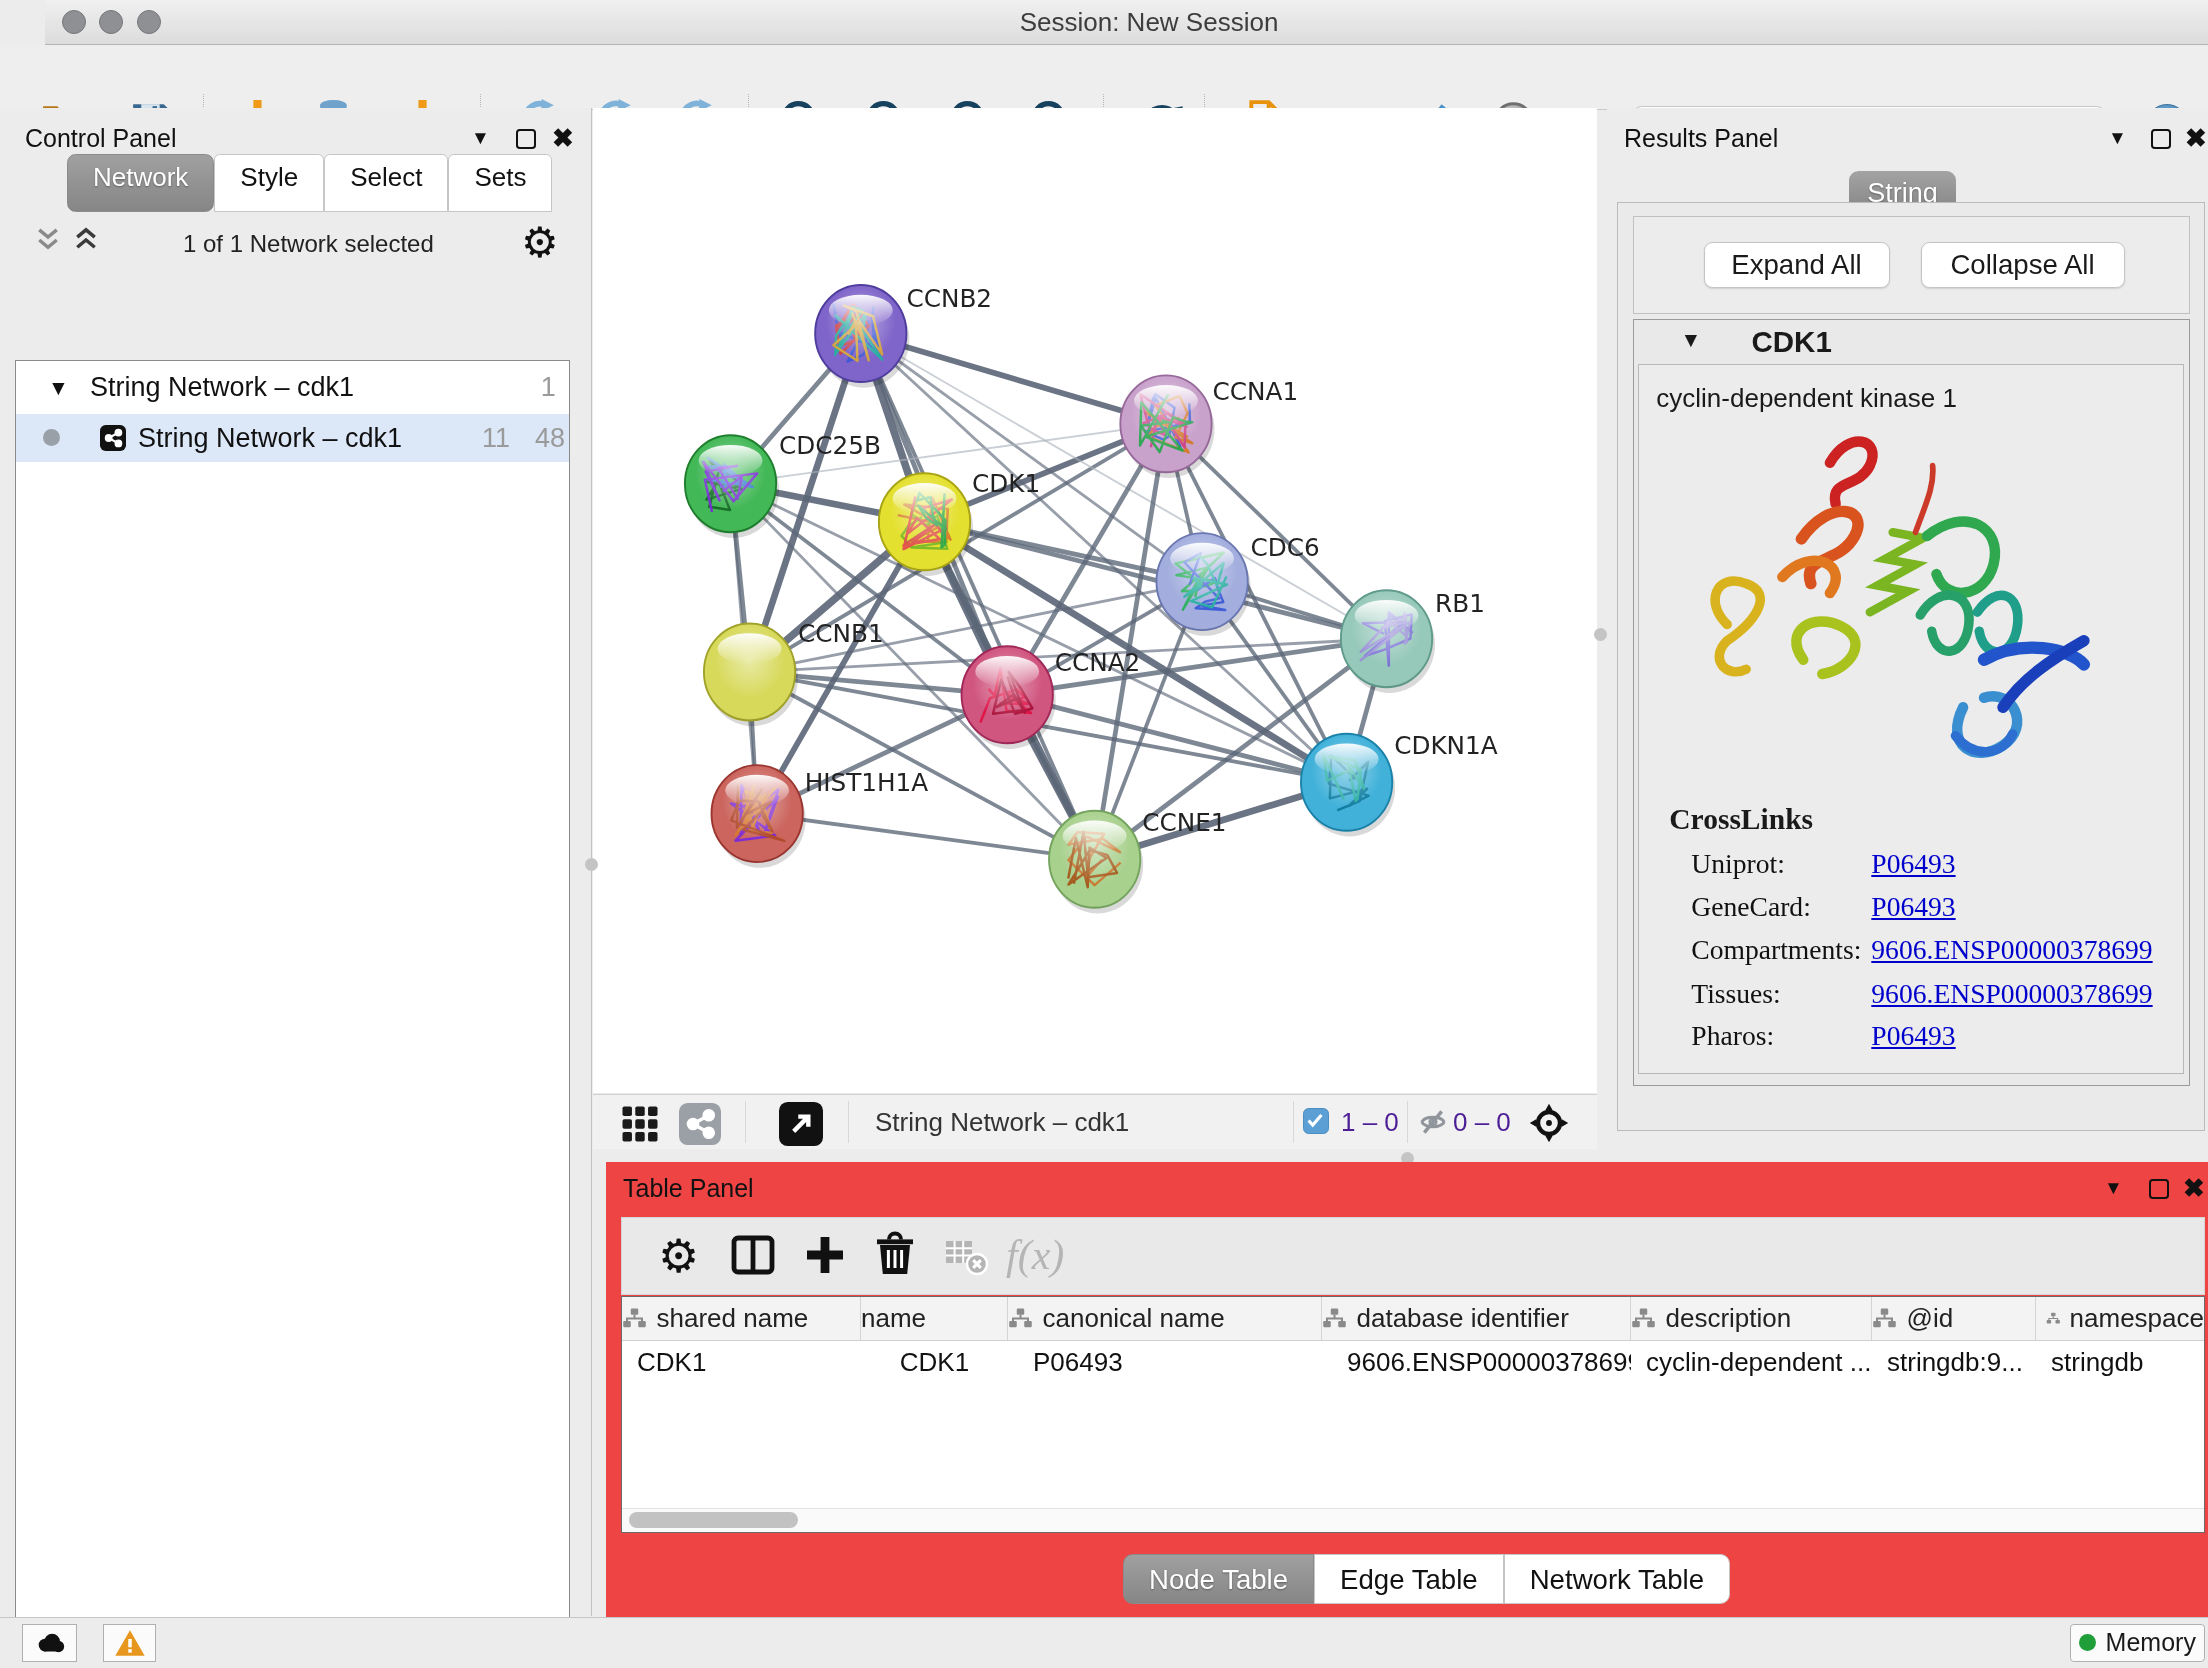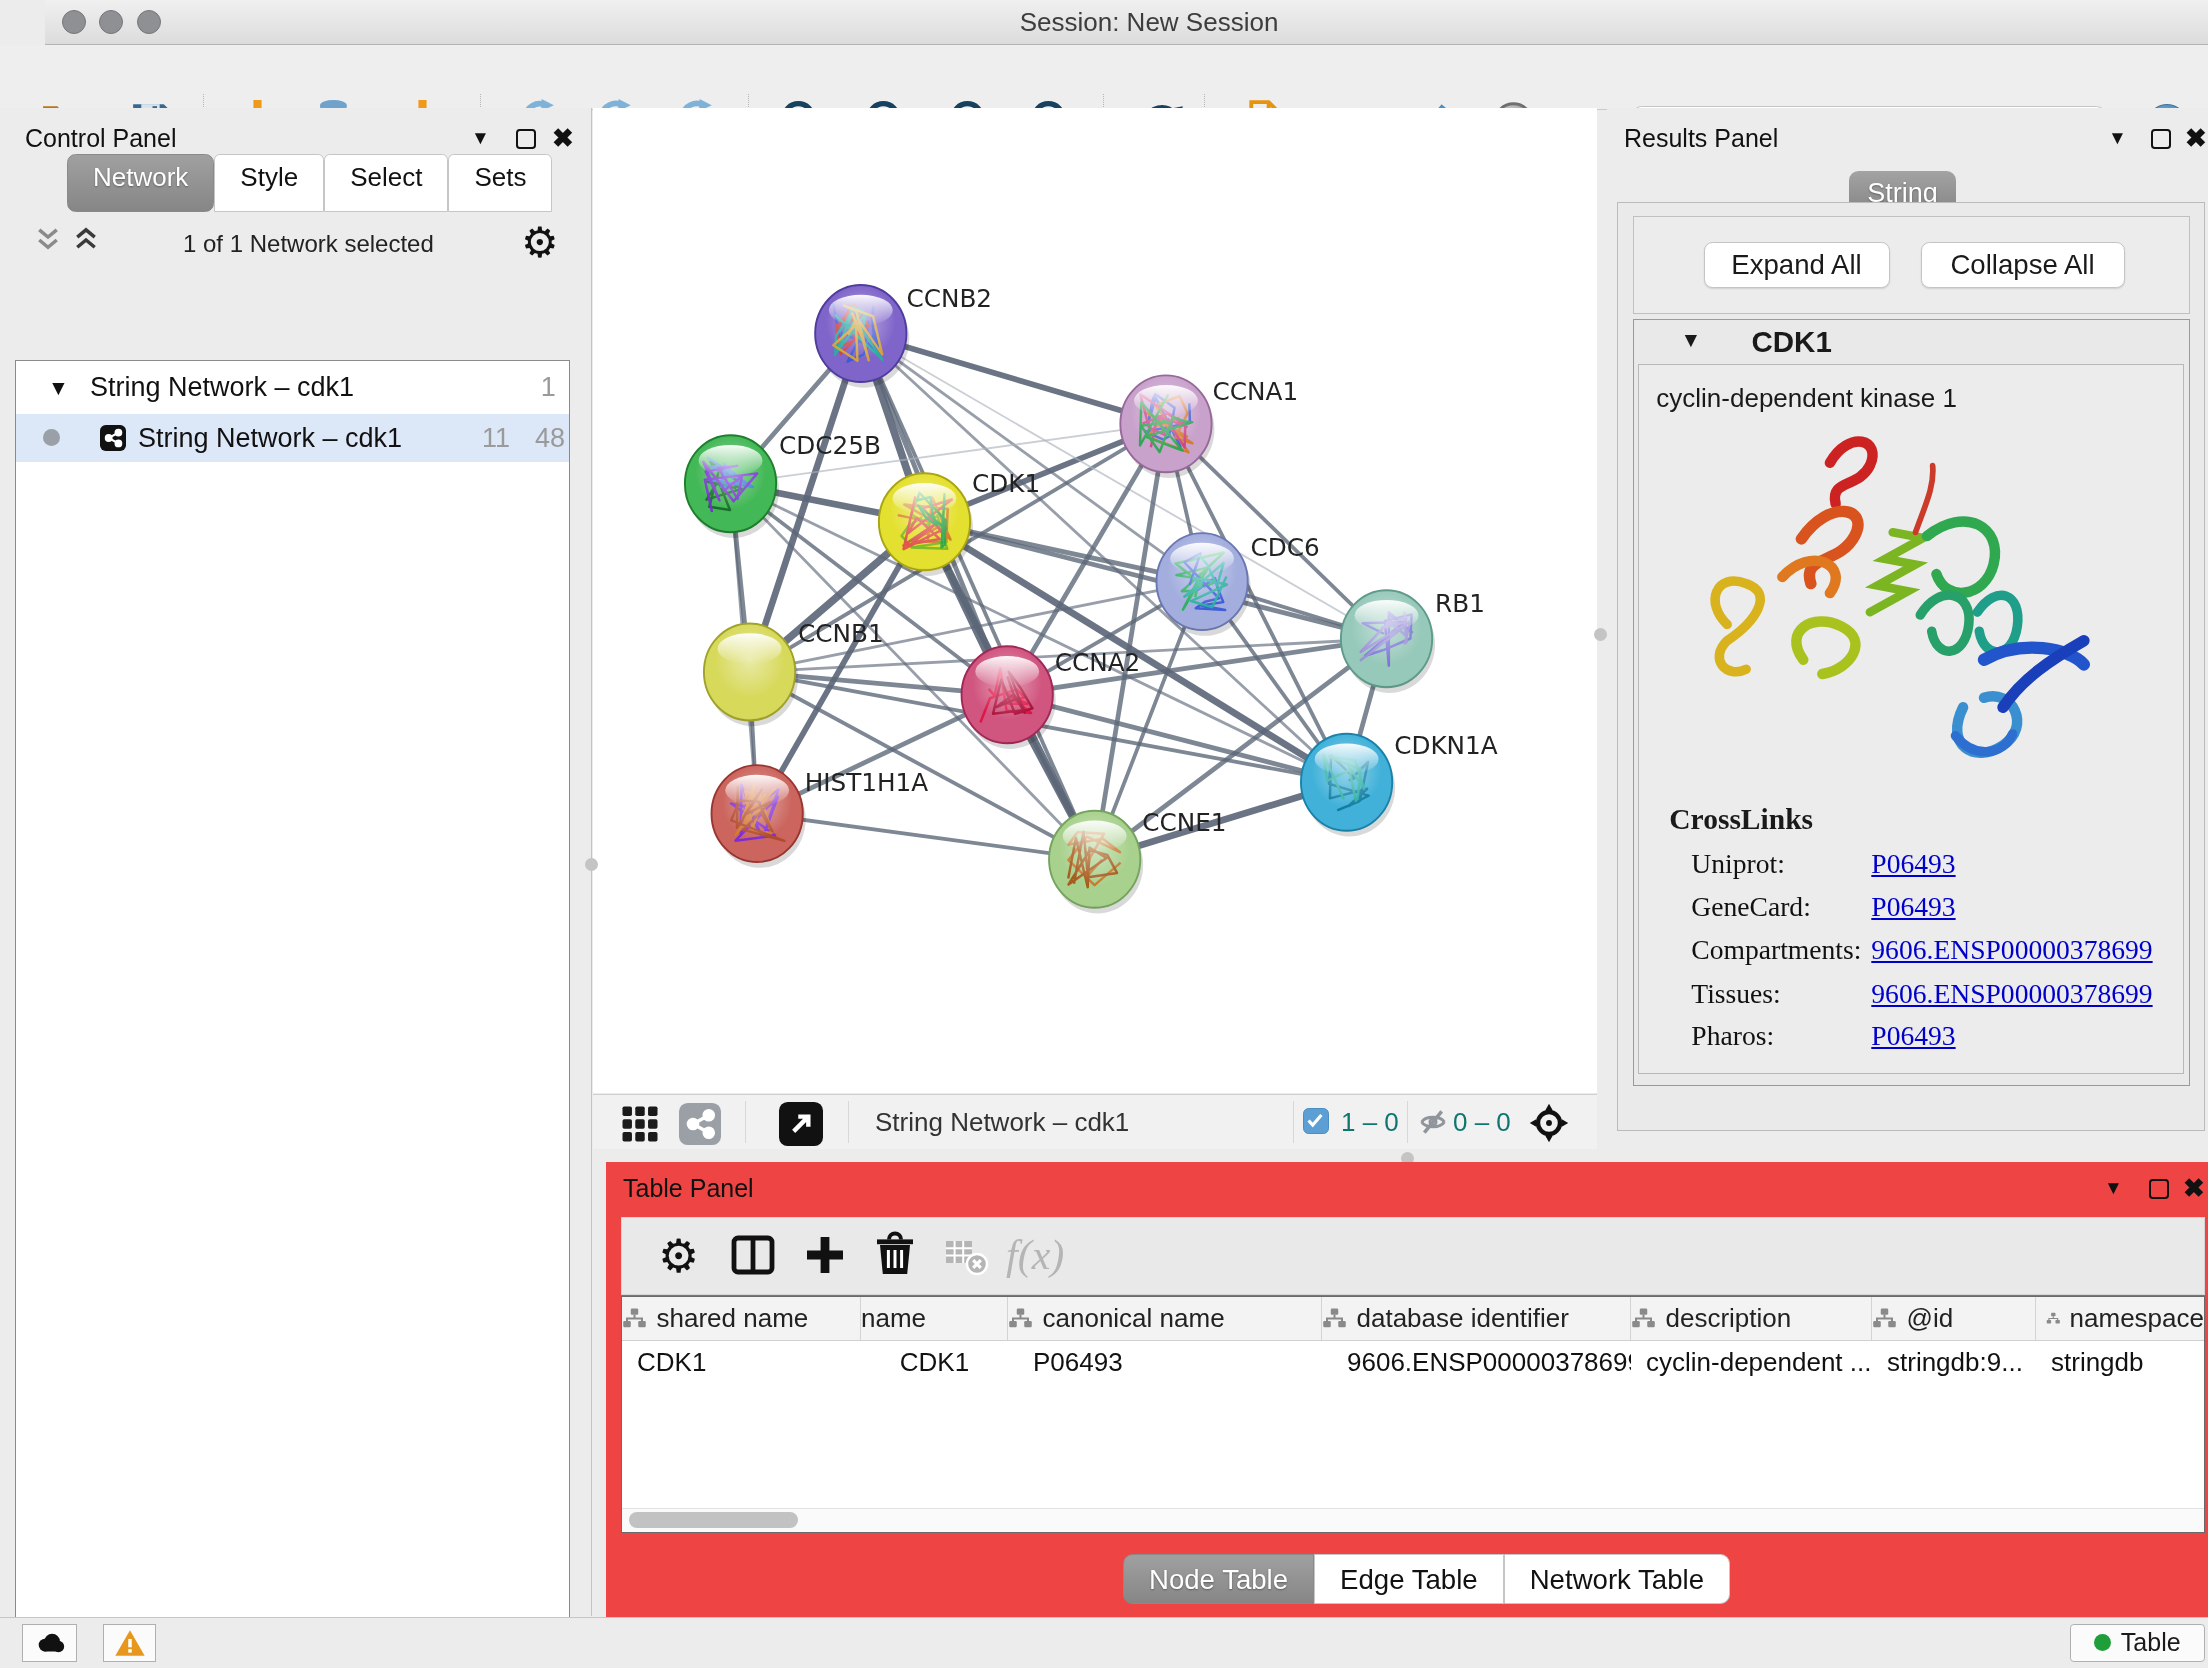--- a/index.html
+++ b/index.html
@@ -45,21 +45,21 @@
   .netrow2{position:absolute;left:0;top:53px;width:100%;height:48px;background:#dce7f8;}
   .rowlabel{font-size:27px;color:#111}
   .rowcount{font-size:27px;color:#9a9a9a}
   .shareicon{width:26px;height:26px;background:#111;border-radius:5.7px;display:inline-block;position:relative}
   
   .canvas{position:absolute;left:593px;top:108px;width:1004px;height:985px;background:#fff;}
   .netbar{position:absolute;left:593px;top:1094px;width:1004px;height:55px;background:#f1f1f1;
     border-top:1.9px solid #cfcfcf;box-sizing:border-box}
   .nb-sep{position:absolute;top:5.7px;height:42px;border-left:1.9px solid #d8d8d8}
   .nb-title{position:absolute;font-size:26px;color:#333;top:12.4px}
-  .nb-num{font-size:26px;color:#0f766e}
+  .nb-num{font-size:26px;color:#4c1d95}
   .checkbox{width:26px;height:26px;background:#5b9fd4;border:1.9px solid #4a8ec2;border-radius:5.7px;
     display:inline-block;box-sizing:border-box}
   .handle-dot{position:absolute;width:13.3px;height:13.3px;border-radius:50%;background:#c4c4c4;}
   
   .rp{position:absolute;left:1607px;top:108px;width:601px;height:1054px;background:#ececec;}
   .rp-outer{position:absolute;left:9.5px;top:94px;width:588px;height:929px;background:#eaeaea;
     border:1px solid #bbb;box-sizing:border-box}
   .rp-tab{position:absolute;left:242px;top:63px;width:107px;height:44px;line-height:44px;text-align:center;
     background:linear-gradient(#a3a3a3,#848484);color:#fff;font-size:27px;border-radius:9.5px;
     text-shadow:0 1px 1.9px rgba(0,0,0,.35);cursor:pointer}
@@ -752,16 +752,16 @@
     </span>
   <span class="sb-btn" style="left:103px;width:53px">
     <svg width="32" height="30" viewBox="0 0 24 22">
         <path d="M12 1.5 23 20.5H1z" fill="#e8971e"></path>
         <rect x="10.7" y="8" width="2.6" height="6.2" fill="#fff"></rect>
         <rect x="10.7" y="15.6" width="2.6" height="2.6" fill="#fff"></rect>
       </svg>
     </span>
   <span class="sb-btn" style="left:2070px;width:135px;border-radius:3.8px">
     <span class="memdot"></span>
-    <span style="font-size:25px">Table</span>
+    <span style="font-size:25px">Memory</span>
   </span>
 </div>
 
 
 </body></html>

